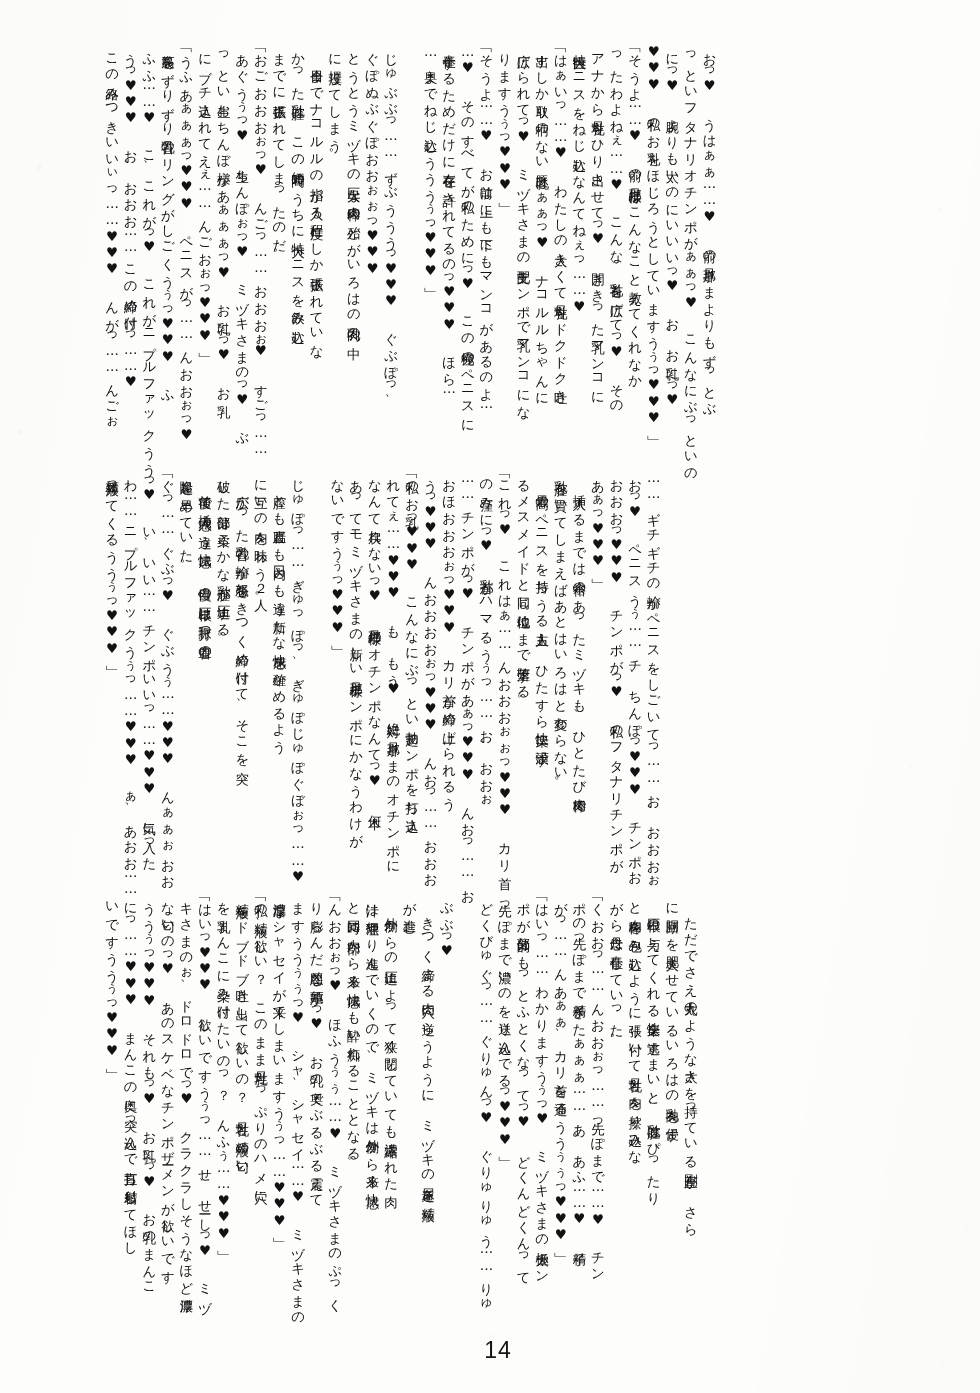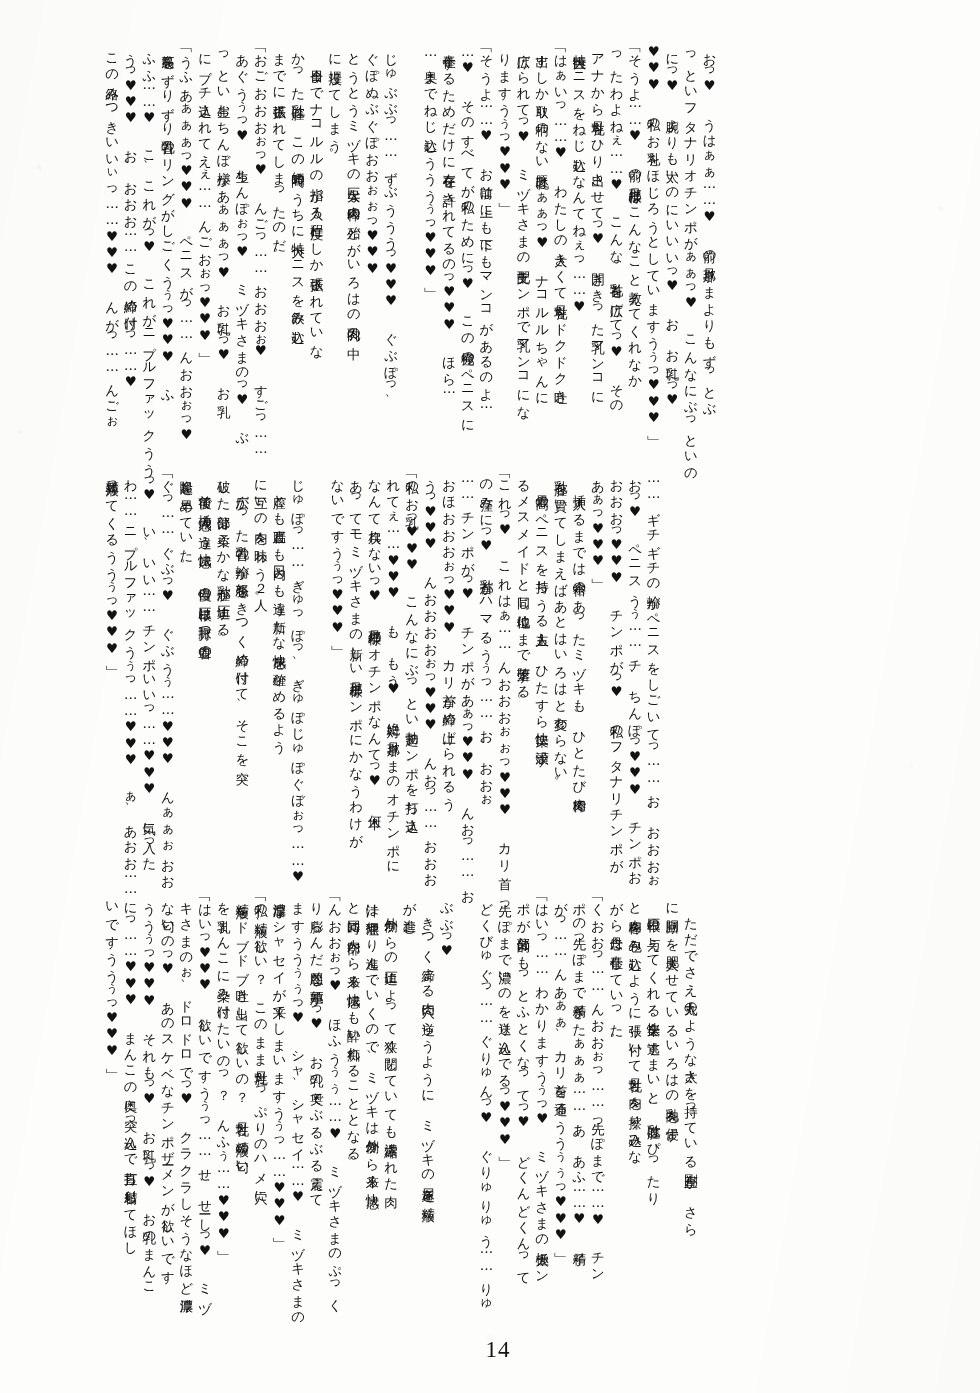--- a/index.html
+++ b/index.html
@@ -64,21 +64,21 @@
 
   
   .gutter { width: 21px; flex: 0 0 21px; }
 
   #page-number {
     position: absolute;
     left: 0;
     right: 0;
     top: 1337px;
     text-align: center;
-    font-family: Liberation Serif, serif;
+    font-family: Liberation Sans, sans-serif;
     font-size: 23px;
     letter-spacing: 1px;
     color: #141414;
     margin-left: 16px;
   }
 </style>
 </head>
 <body>
 
 <div id="page">

